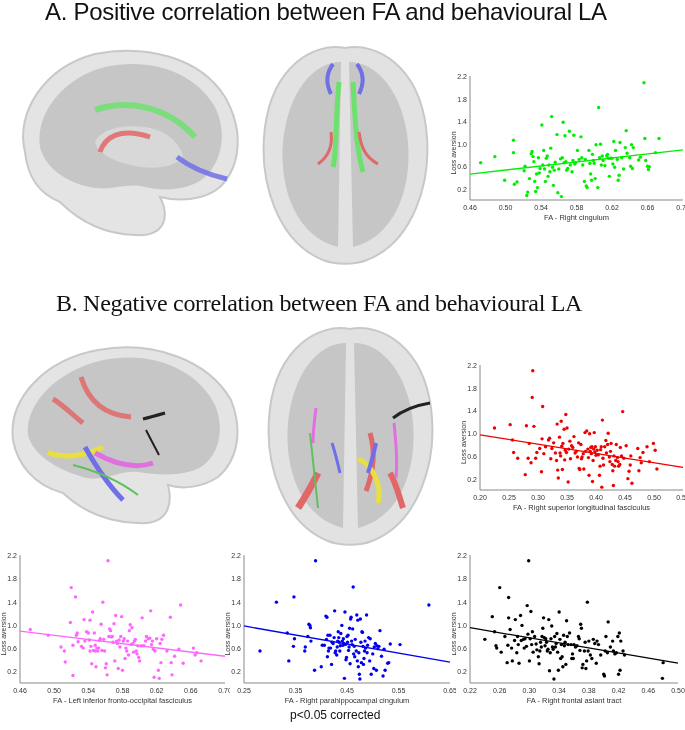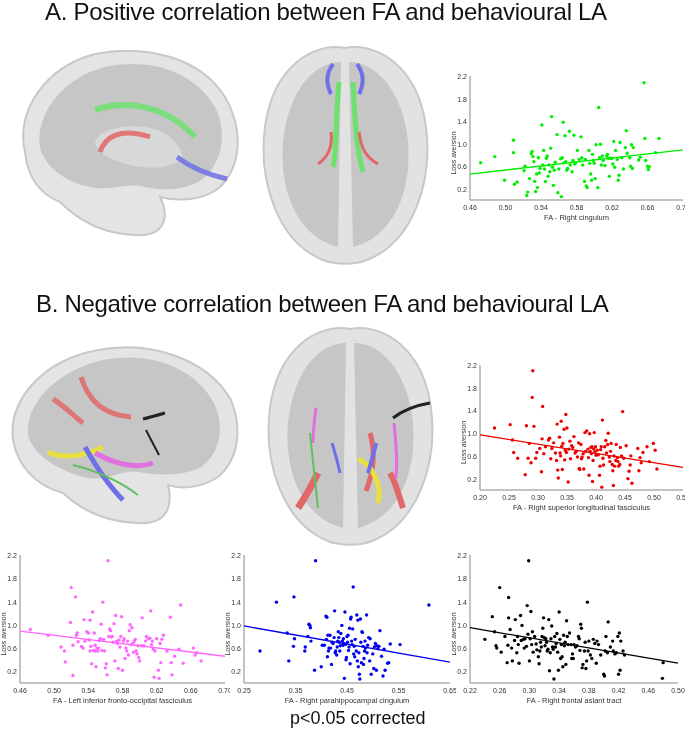--- a/index.html
+++ b/index.html
@@ -1,20 +1,20 @@
 <!DOCTYPE html>
 <html><head>
 <meta charset="utf-8">
 <style>
   html,body{margin:0;padding:0;background:#fff;}
   body{width:685px;height:730px;position:relative;overflow:hidden;font-family:"Liberation Sans",sans-serif;color:#111;}
   .heading{position:absolute;font-size:24px;letter-spacing:-0.3px;white-space:nowrap;}
   #titleA{left:45px;top:-2px;}
-  #titleB{left:36px;top:290px;}
-  .footer{position:absolute;left:290px;top:708px;font-size:18px;}
+  #titleB{left:56px;top:290px;font-family:Liberation Serif, serif;}
+  .footer{position:absolute;left:290px;top:708px;font-size:12px;}
   .brain{position:absolute;}
   svg text{font-family:"Liberation Sans",sans-serif;}
   .plot{position:absolute;}
 </style>
 </head>
 <body>
 
 <div class="heading" id="titleA">A. Positive correlation between FA and behavioural LA</div>
 <div class="heading" id="titleB">B. Negative correlation between FA and behavioural LA</div>
 

